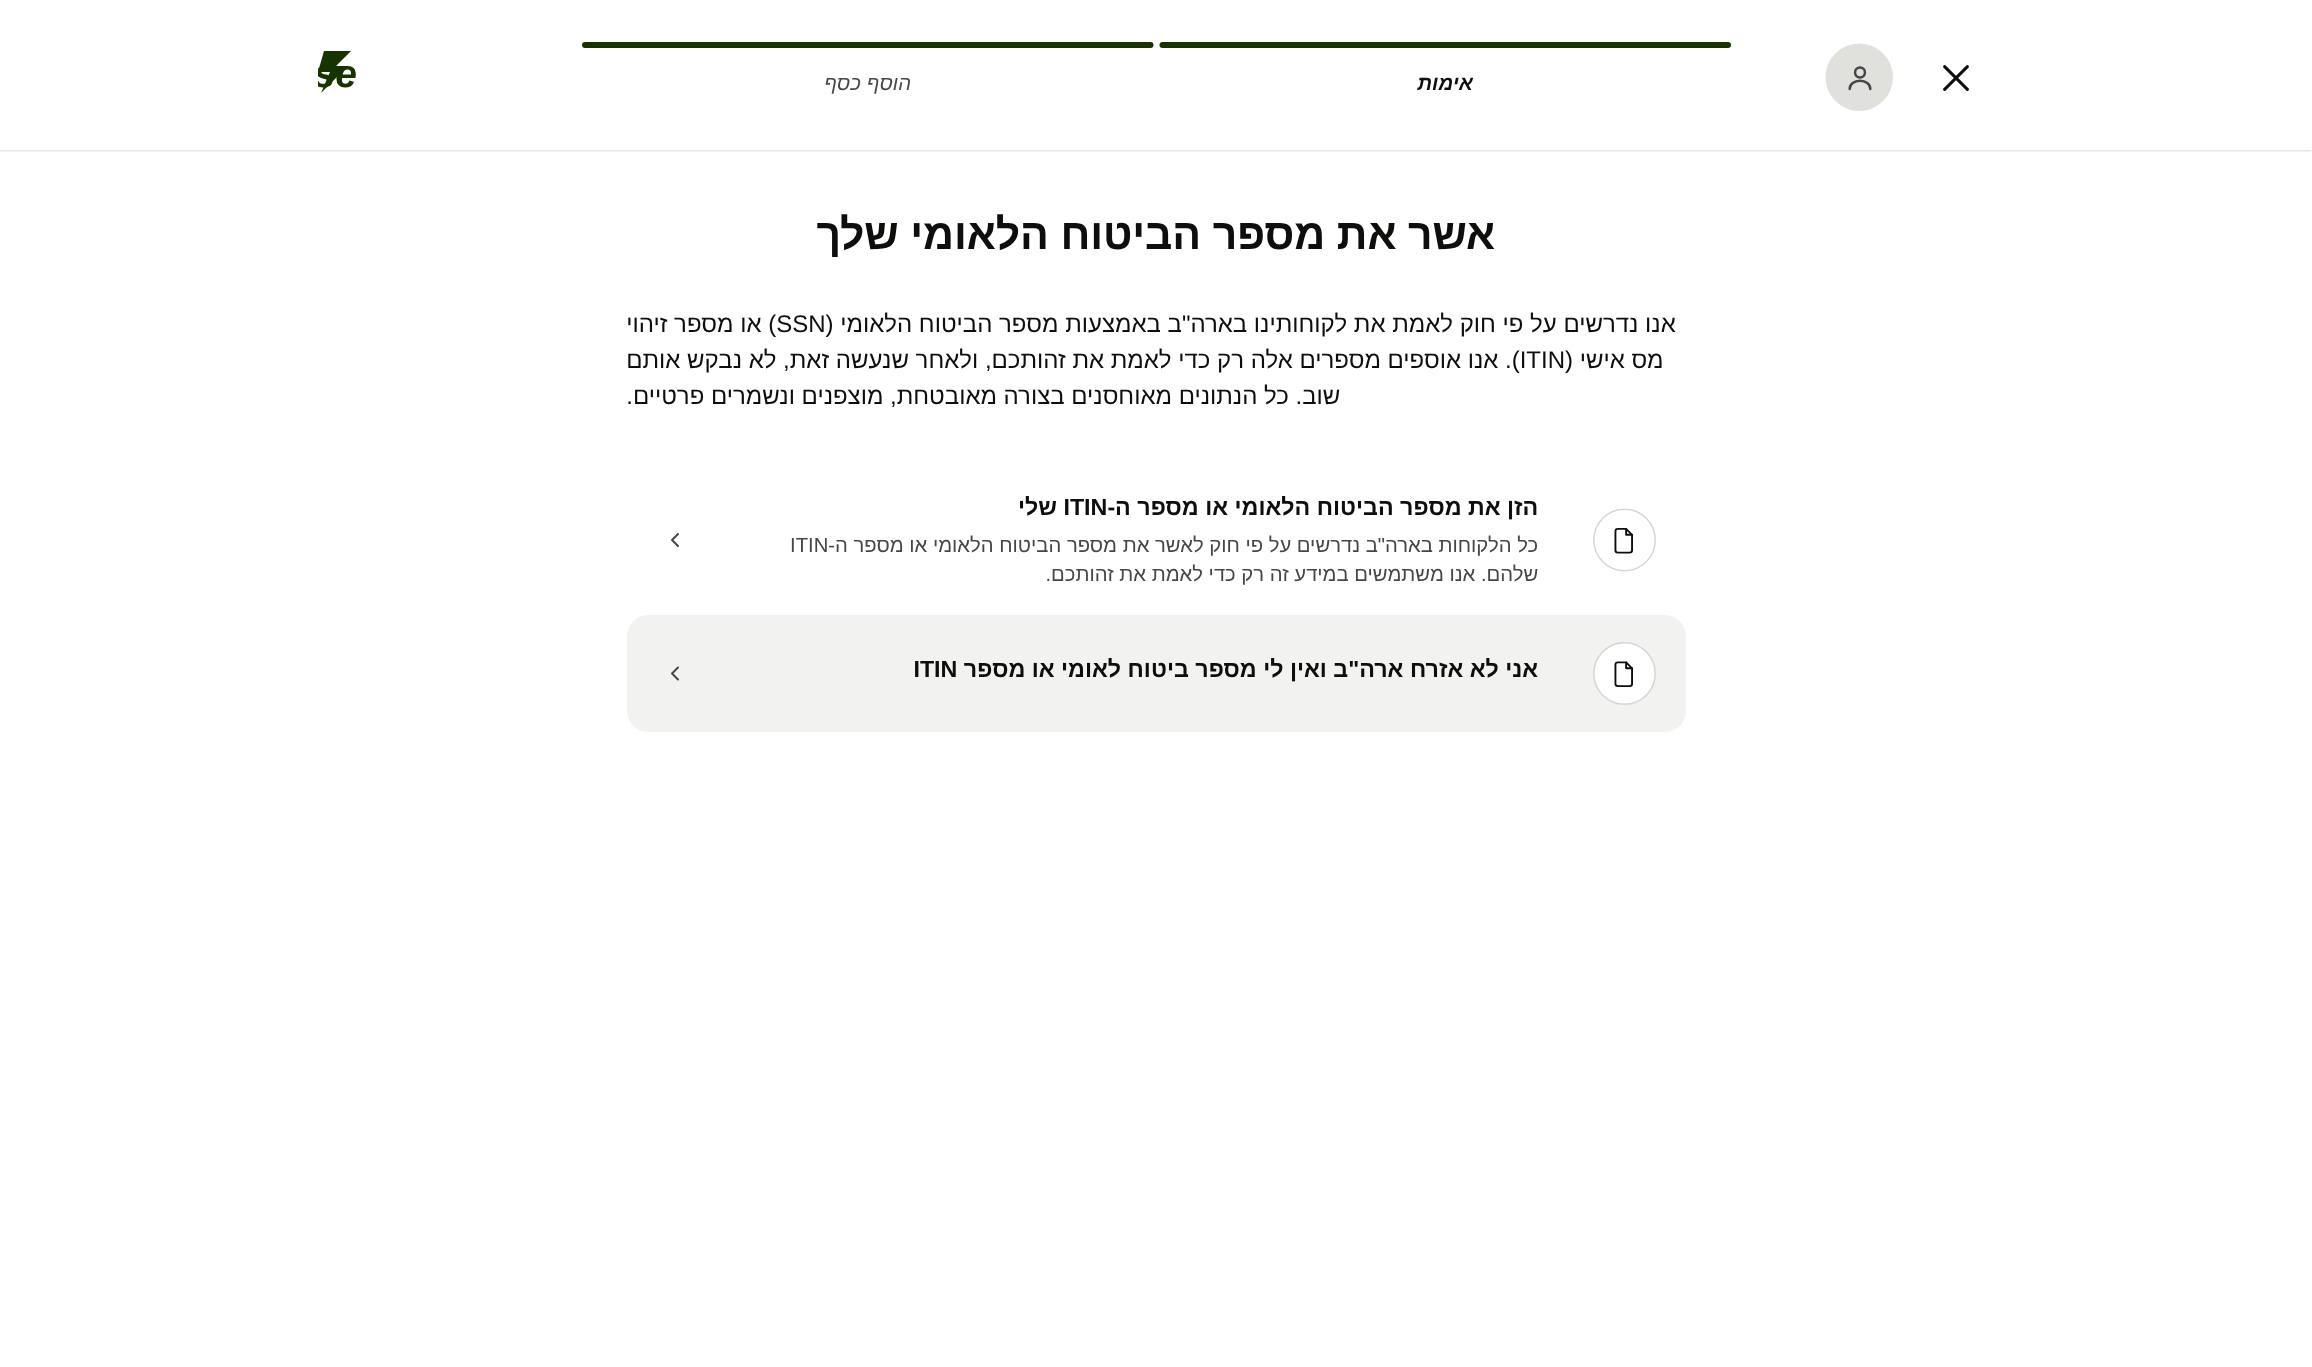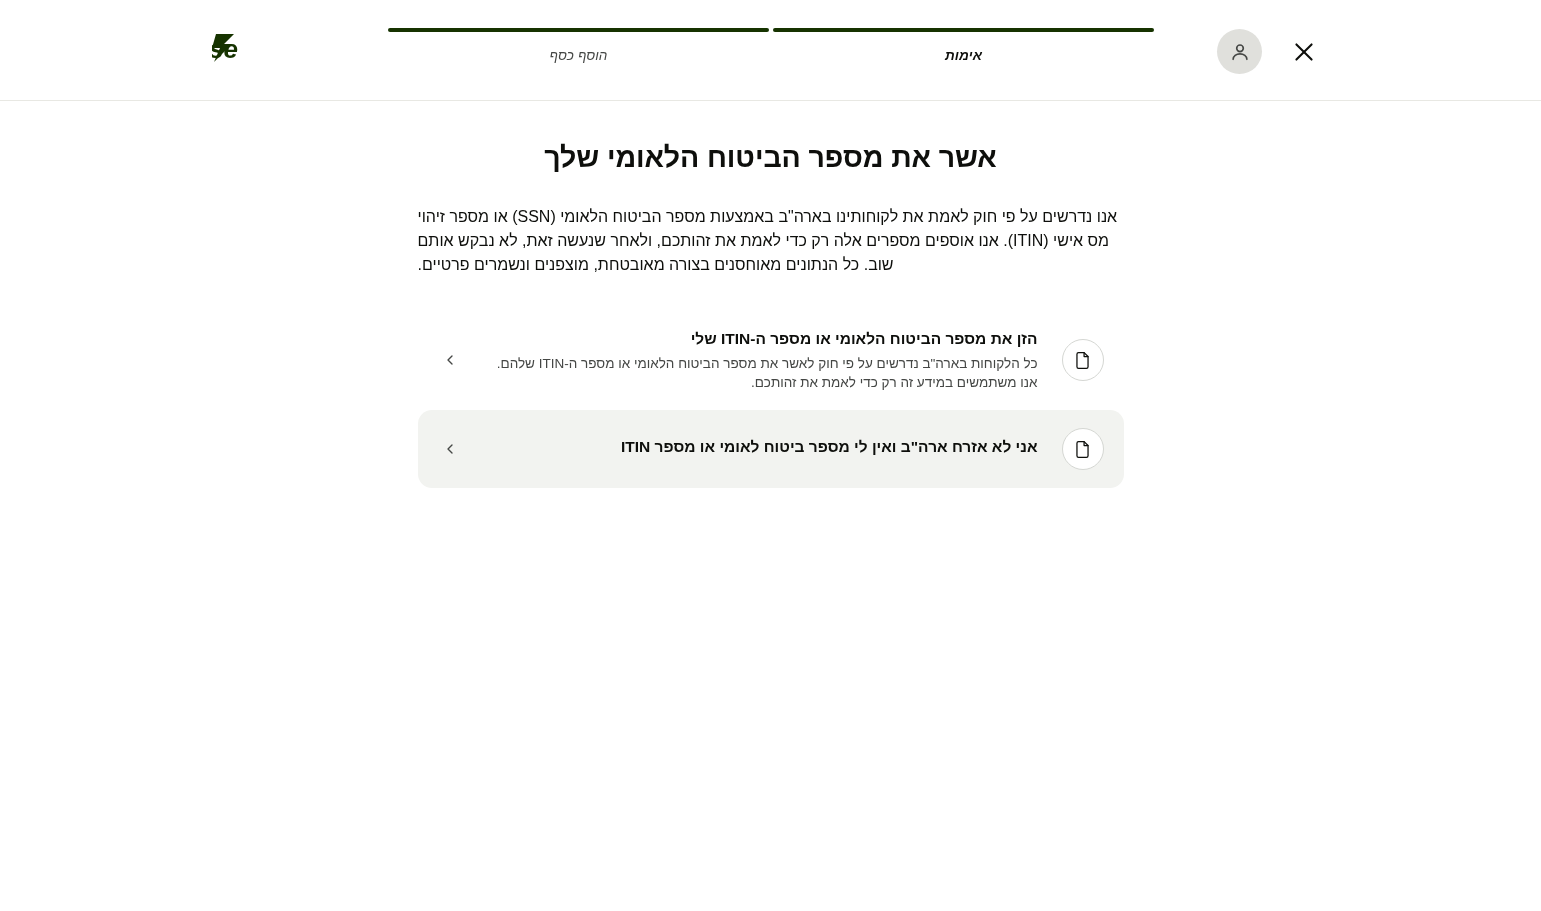--- a/index.html
+++ b/index.html
@@ -117,21 +117,21 @@
     color: #0e0f0c;
     margin: 0 0 33px 0;
   }
 
   
   .options { display: flex; flex-direction: column; }
 
   .option {
     display: flex;
     align-items: center;
-    gap: 4px;
+    gap: 16px;
     padding: 18px 20px;
     border-radius: 14px;
     cursor: pointer;
     background: transparent;
     text-align: right;
   }
   .option.highlight { background: #f2f3f0; }
 
   .option .icon-circle {
     flex: 0 0 auto;

